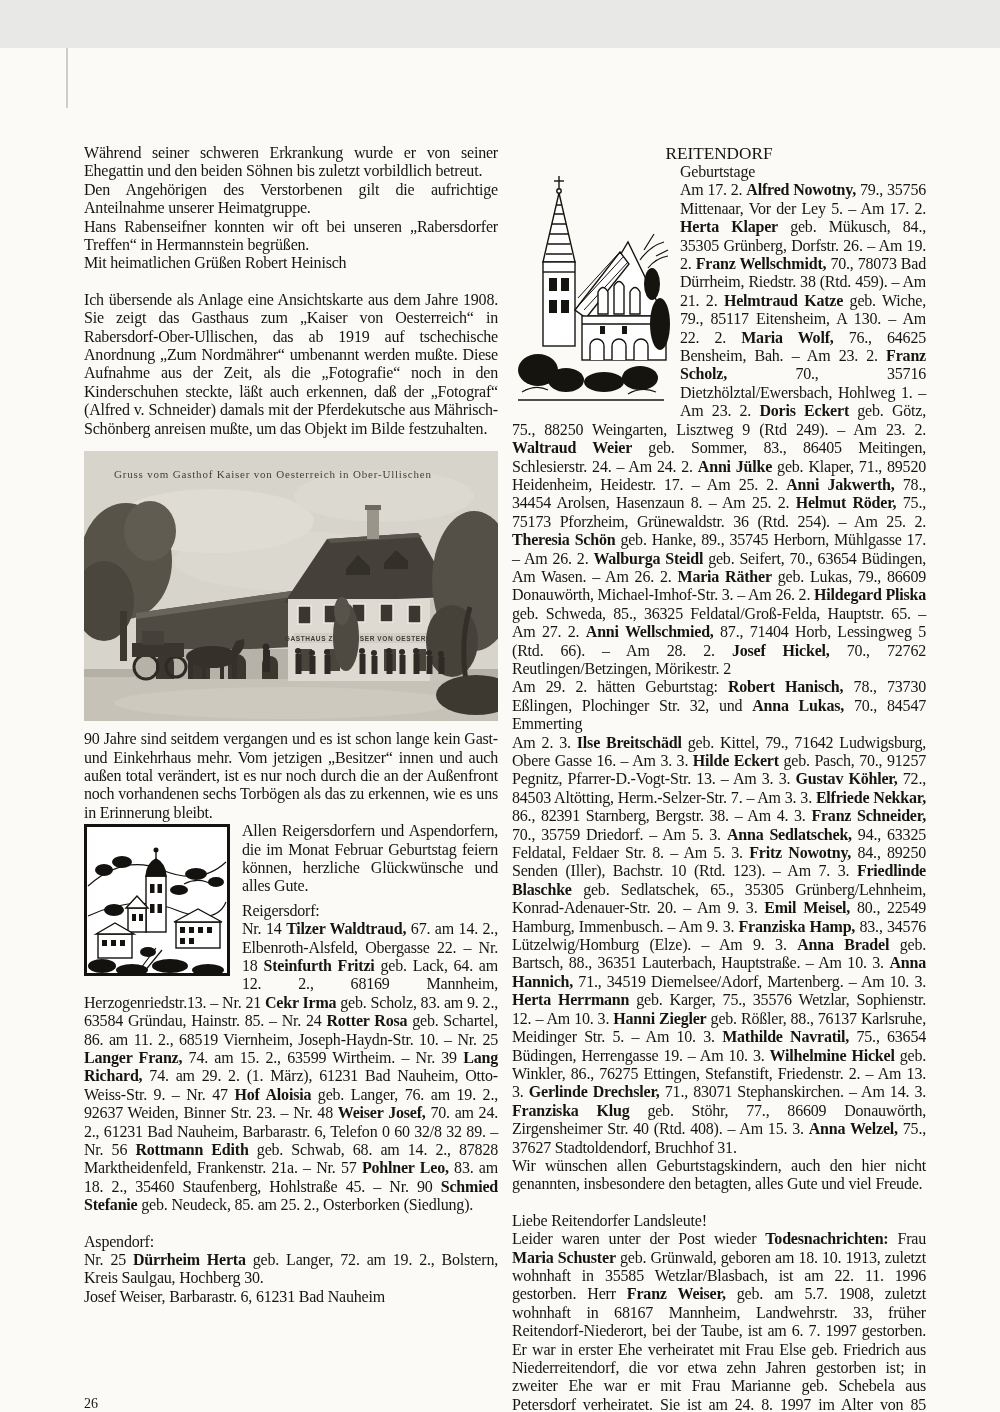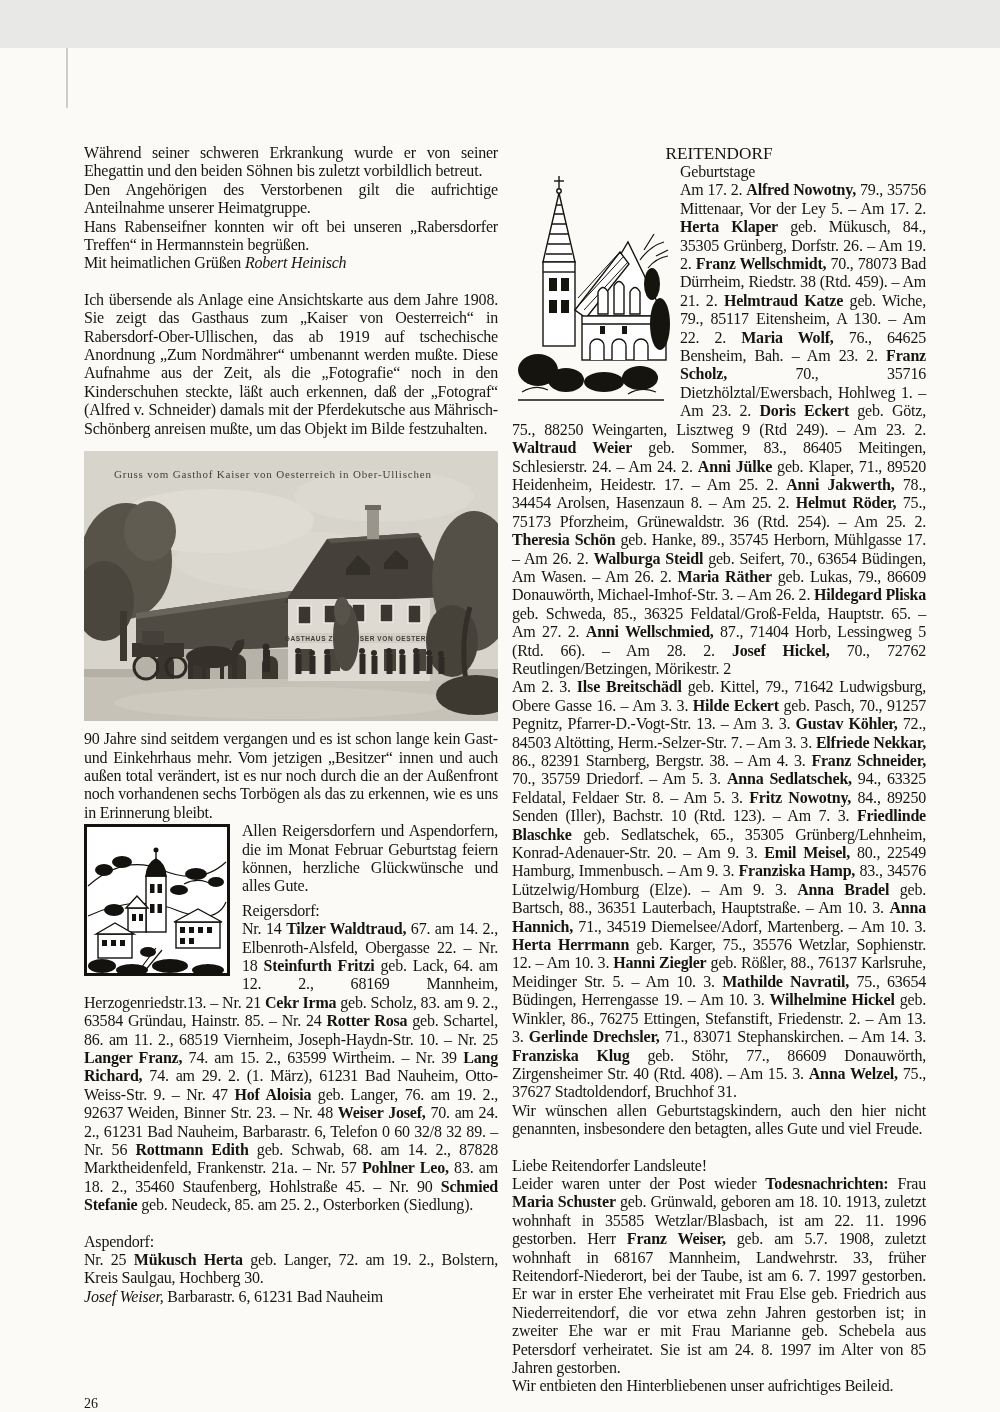--- a/index.html
+++ b/index.html
@@ -8,21 +8,21 @@
   .artifact{position:absolute;left:66px;top:0;width:2px;height:60px;background:#cfcdc8;}
   .col{position:absolute;top:96px;width:414px;font-size:16px;line-height:18.4px;letter-spacing:-0.2px;}
   .col-left{left:84px;}
   .col-right{left:512px;}
   p{margin:0;text-align:justify;}
   p.noj{text-align:left;}
   .signoff{text-align:right;}
   .gap{margin-top:18px;}
   .gap-sm{margin-top:6px;}
   .b{font-weight:bold;}
-  .i{font-style:italic;}
+  .i{}
   .center-head{margin:0;font-size:17.2px;line-height:19px;text-align:center;font-weight:normal;letter-spacing:0;}
   .section-heading{margin:22px 0 12px 0;}
   .subhead{font-weight:normal;text-align:left;}
   .photo{margin:13px 0 9px 0;width:414px;height:270px;}
   .photo svg{display:block;}
   .village-art{float:left;width:146px;height:152px;margin:2px 12px 2px 0;}
   .church-art{float:left;width:158px;height:242px;margin:1px 10px 2px 0;}
   .page-number{position:absolute;left:84px;top:1348px;font-size:14px;}
   .clear{clear:both;}
 </style>
@@ -206,21 +206,21 @@
         <path d="M54 148 L72 124 M60 148 L78 126" stroke="#14120f" stroke-width="1.2"></path>
       </svg>
     </div>
 
     <p>Allen Reigersdorfern und Aspendorfern, die im Monat Februar Geburtstag feiern können, herzliche Glückwünsche und alles Gute.</p>
     <p class="subhead gap-sm">Reigersdorf:</p>
     <p><span>Nr. 14 </span><span class="b">Tilzer Waldtraud,</span><span> 67. am 14. 2., Elbenroth-Alsfeld, Obergasse 22. – Nr. 18 </span><span class="b">Steinfurth Fritzi</span><span> geb. Lack, 64. am 12. 2., 68169 Mannheim, Herzogenriedstr.13. – Nr. 21 </span><span class="b">Cekr Irma</span><span> geb. Scholz, 83. am 9. 2., 63584 Gründau, Hainstr. 85. – Nr. 24 </span><span class="b">Rotter Rosa</span><span> geb. Schartel, 86. am 11. 2., 68519 Viernheim, Joseph-Haydn-Str. 10. – Nr. 25 </span><span class="b">Langer Franz,</span><span> 74. am 15. 2., 63599 Wirtheim. – Nr. 39 </span><span class="b">Lang Richard,</span><span> 74. am 29. 2. (1. März), 61231 Bad Nauheim, Otto-Weiss-Str. 9. – Nr. 47 </span><span class="b">Hof Aloisia</span><span> geb. Langer, 76. am 19. 2., 92637 Weiden, Binner Str. 23. – Nr. 48 </span><span class="b">Weiser Josef,</span><span> 70. am 24. 2., 61231 Bad Nauheim, Barbarastr. 6, Telefon 0 60 32/8 32 89. – Nr. 56 </span><span class="b">Rottmann Edith</span><span> geb. Schwab, 68. am 14. 2., 87828 Marktheidenfeld, Frankenstr. 21a. – Nr. 57 </span><span class="b">Pohlner Leo,</span><span> 83. am 18. 2., 35460 Staufenberg, Hohlstraße 45. – Nr. 90 </span><span class="b">Schmied Stefanie</span><span> geb. Neudeck, 85. am 25. 2., Osterborken (Siedlung).</span></p>
     <div class="clear"></div>
 
     <p class="subhead gap">Aspendorf:</p>
-    <p><span>Nr. 25 </span><span class="b">Mükusch Herta</span><span> geb. Langer, 72. am 19. 2., Bolstern, Kreis Saulgau, Hochberg 30.</span></p>
+    <p><span>Nr. 25 </span><span class="b">Dürrheim Herta</span><span> geb. Langer, 72. am 19. 2., Bolstern, Kreis Saulgau, Hochberg 30.</span></p>
     <p class="signoff noj"><span class="i">Josef Weiser,</span><span> Barbarastr. 6, 61231 Bad Nauheim</span></p>
   </div>
 
   <div class="col col-right">
     <h2 class="center-head">REITENDORF</h2>
 
     <div class="church-art">
       <svg width="158" height="242" viewBox="0 0 158 242">
         <g stroke="#16140f" stroke-width="1.4" fill="none">
           <line x1="47" y1="12" x2="47" y2="24"></line>
@@ -264,20 +264,21 @@
         <g stroke="#16140f" stroke-width="1.2" fill="none">
           <path d="M128 96 q10 -14 24 -18 M136 104 q8 -10 20 -12 M132 86 l10 -16 M144 92 l12 -6"></path>
           <path d="M6 236 H152" stroke-width="1.6"></path>
           <path d="M10 228 q14 -8 26 -2 M116 230 q14 -8 28 -2"></path>
         </g>
       </svg>
     </div>
 
     <p class="subhead">Geburtstage</p>
     <p><span>Am 17. 2. </span><span class="b">Alfred Nowotny,</span><span> 79., 35756 Mittenaar, Vor der Ley 5. – Am 17. 2. </span><span class="b">Herta Klaper</span><span> geb. Mükusch, 84., 35305 Grünberg, Dorfstr. 26. – Am 19. 2. </span><span class="b">Franz Wellschmidt,</span><span> 70., 78073 Bad Dürrheim, Riedstr. 38 (Rtd. 459). – Am 21. 2. </span><span class="b">Helmtraud Katze</span><span> geb. Wiche, 79., 85117 Eitensheim, A 130. – Am 22. 2. </span><span class="b">Maria Wolf,</span><span> 76., 64625 Bensheim, Bah. – Am 23. 2. </span><span class="b">Franz Scholz,</span><span> 70., 35716 Dietzhölztal/Ewersbach, Hohlweg 1. – Am 23. 2. </span><span class="b">Doris Eckert</span><span> geb. Götz, 75., 88250 Weingarten, Lisztweg 9 (Rtd 249). – Am 23. 2. </span><span class="b">Waltraud Weier</span><span> geb. Sommer, 83., 86405 Meitingen, Schlesierstr. 24. – Am 24. 2. </span><span class="b">Anni Jülke</span><span> geb. Klaper, 71., 89520 Heidenheim, Heidestr. 17. – Am 25. 2. </span><span class="b">Anni Jakwerth,</span><span> 78., 34454 Arolsen, Hasenzaun 8. – Am 25. 2. </span><span class="b">Helmut Röder,</span><span> 75., 75173 Pforzheim, Grünewaldstr. 36 (Rtd. 254). – Am 25. 2. </span><span class="b">Theresia Schön</span><span> geb. Hanke, 89., 35745 Herborn, Mühlgasse 17. – Am 26. 2. </span><span class="b">Walburga Steidl</span><span> geb. Seifert, 70., 63654 Büdingen, Am Wasen. – Am 26. 2. </span><span class="b">Maria Räther</span><span> geb. Lukas, 79., 86609 Donauwörth, Michael-Imhof-Str. 3. – Am 26. 2. </span><span class="b">Hildegard Pliska</span><span> geb. Schweda, 85., 36325 Feldatal/Groß-Felda, Hauptstr. 65. – Am 27. 2. </span><span class="b">Anni Wellschmied,</span><span> 87., 71404 Horb, Lessingweg 5 (Rtd. 66). – Am 28. 2. </span><span class="b">Josef Hickel,</span><span> 70., 72762 Reutlingen/Betzingen, Mörikestr. 2</span></p>
+    <p><span>Am 29. 2. hätten Geburtstag: </span><span class="b">Robert Hanisch,</span><span> 78., 73730 Eßlingen, Plochinger Str. 32, und </span><span class="b">Anna Lukas,</span><span> 70., 84547 Emmerting</span></p>
     <p><span>Am 2. 3. </span><span class="b">Ilse Breitschädl</span><span> geb. Kittel, 79., 71642 Ludwigsburg, Obere Gasse 16. – Am 3. 3. </span><span class="b">Hilde Eckert</span><span> geb. Pasch, 70., 91257 Pegnitz, Pfarrer-D.-Vogt-Str. 13. – Am 3. 3. </span><span class="b">Gustav Köhler,</span><span> 72., 84503 Altötting, Herm.-Selzer-Str. 7. – Am 3. 3. </span><span class="b">Elfriede Nekkar,</span><span> 86., 82391 Starnberg, Bergstr. 38. – Am 4. 3. </span><span class="b">Franz Schneider,</span><span> 70., 35759 Driedorf. – Am 5. 3. </span><span class="b">Anna Sedlatschek,</span><span> 94., 63325 Feldatal, Feldaer Str. 8. – Am 5. 3. </span><span class="b">Fritz Nowotny,</span><span> 84., 89250 Senden (Iller), Bachstr. 10 (Rtd. 123). – Am 7. 3. </span><span class="b">Friedlinde Blaschke</span><span> geb. Sedlatschek, 65., 35305 Grünberg/Lehnheim, Konrad-Adenauer-Str. 20. – Am 9. 3. </span><span class="b">Emil Meisel,</span><span> 80., 22549 Hamburg, Immenbusch. – Am 9. 3. </span><span class="b">Franziska Hamp,</span><span> 83., 34576 Lützelwig/Homburg (Elze). – Am 9. 3. </span><span class="b">Anna Bradel</span><span> geb. Bartsch, 88., 36351 Lauterbach, Hauptstraße. – Am 10. 3. </span><span class="b">Anna Hannich,</span><span> 71., 34519 Diemelsee/Adorf, Martenberg. – Am 10. 3. </span><span class="b">Herta Herrmann</span><span> geb. Karger, 75., 35576 Wetzlar, Sophienstr. 12. – Am 10. 3. </span><span class="b">Hanni Ziegler</span><span> geb. Rößler, 88., 76137 Karlsruhe, Meidinger Str. 5. – Am 10. 3. </span><span class="b">Mathilde Navratil,</span><span> 75., 63654 Büdingen, Herrengasse 19. – Am 10. 3. </span><span class="b">Wilhelmine Hickel</span><span> geb. Winkler, 86., 76275 Ettingen, Stefanstift, Friedenstr. 2. – Am 13. 3. </span><span class="b">Gerlinde Drechsler,</span><span> 71., 83071 Stephanskirchen. – Am 14. 3. </span><span class="b">Franziska Klug</span><span> geb. Stöhr, 77., 86609 Donauwörth, Zirgensheimer Str. 40 (Rtd. 408). – Am 15. 3. </span><span class="b">Anna Welzel,</span><span> 75., 37627 Stadtoldendorf, Bruchhof 31.</span></p>
     <p>Wir wünschen allen Geburtstagskindern, auch den hier nicht genannten, insbesondere den betagten, alles Gute und viel Freude.</p>
     <div class="clear"></div>
 
     <p class="gap noj">Liebe Reitendorfer Landsleute!</p>
     <p><span>Leider waren unter der Post wieder </span><span class="b">Todesnachrichten:</span><span> Frau </span><span class="b">Maria Schuster</span><span> geb. Grünwald, geboren am 18. 10. 1913, zuletzt wohnhaft in 35585 Wetzlar/Blasbach, ist am 22. 11. 1996 gestorben. Herr </span><span class="b">Franz Weiser,</span><span> geb. am 5.7. 1908, zuletzt wohnhaft in 68167 Mannheim, Landwehrstr. 33, früher Reitendorf-Niederort, bei der Taube, ist am 6. 7. 1997 gestorben. Er war in erster Ehe verheiratet mit Frau Else geb. Friedrich aus Niederreitendorf, die vor etwa zehn Jahren gestorben ist; in zweiter Ehe war er mit Frau Marianne geb. Schebela aus Petersdorf verheiratet. Sie ist am 24. 8. 1997 im Alter von 85 Jahren gestorben.</span></p>
     <p class="noj">Wir entbieten den Hinterbliebenen unser aufrichtiges Beileid.</p>
   </div>
 
   <div class="page-number">26</div>

